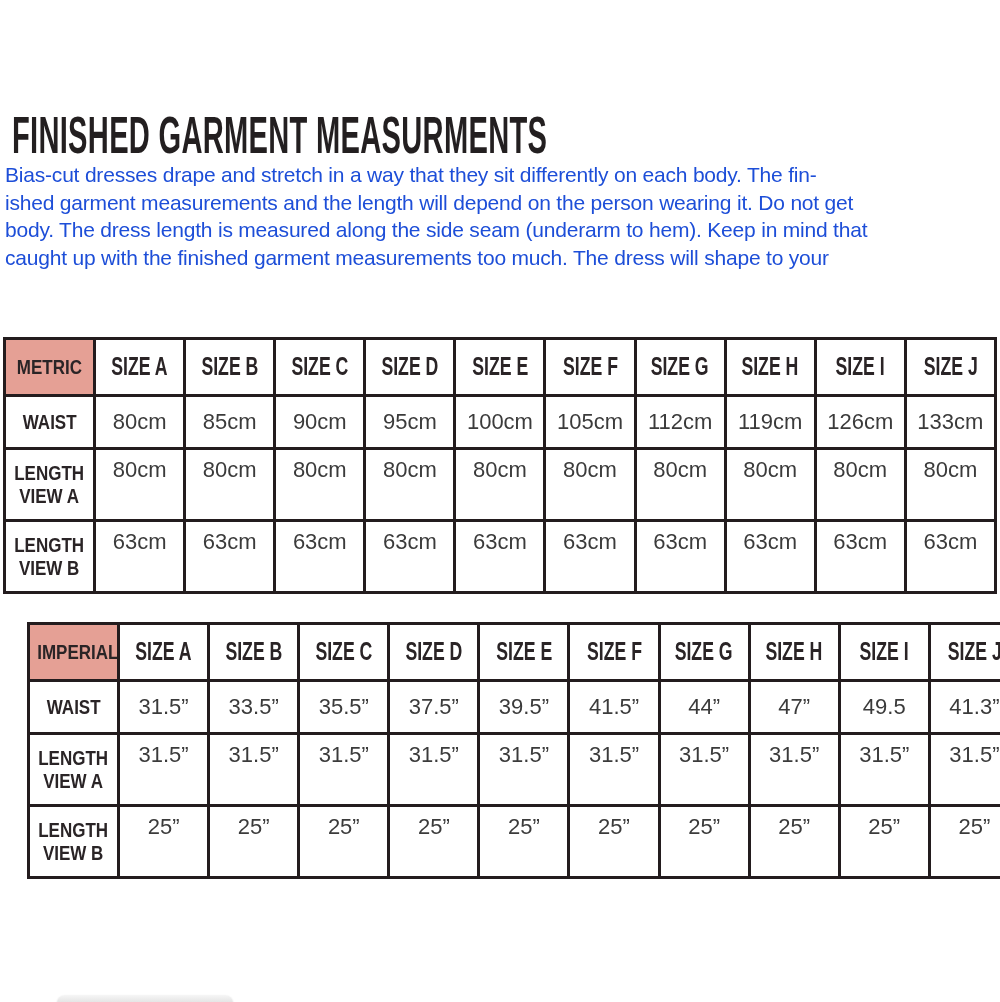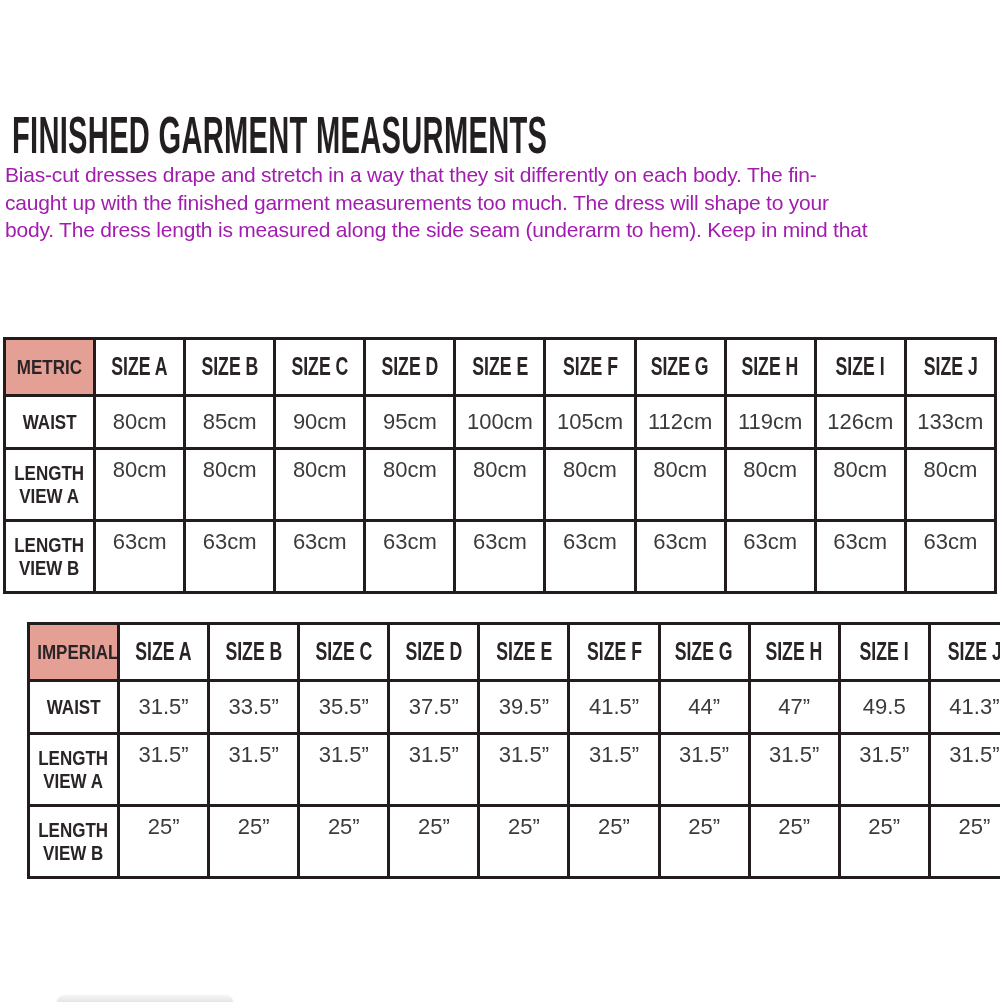--- a/index.html
+++ b/index.html
@@ -30,21 +30,21 @@
     transform-origin: left center;
     letter-spacing: 0.5px;
   }
 
   
   .intro {
     position: absolute;
     top: 161px;
     left: 5px;
     width: 992px;
-    color: #a21caf;
+    color: #1d4ed8;
     font-size: 21px;
     line-height: 27.5px;
   }
   .intro .line { white-space: nowrap; letter-spacing: -0.2px; }
 
   
   table.size-table {
     position: absolute;
     left: 3px;
     width: 994px;
@@ -97,22 +97,23 @@
     box-shadow: 0 1px 2px rgba(0,0,0,0.18);
   }
 </style>
 </head>
 <body>
 
 <h1 class="page-title"><span class="cond-title">FINISHED GARMENT MEASURMENTS</span></h1>
 
 <div class="intro">
   <div class="line">Bias-cut dresses drape and stretch in a way that they sit differently on each body. The fin-</div>
+  <div class="line">ished garment measurements and the length will depend on the person wearing it. Do not get</div>
+  <div class="line">body. The dress length is measured along the side seam (underarm to hem). Keep in mind that</div>
   <div class="line">caught up with the finished garment measurements too much. The dress will shape to your</div>
-  <div class="line">body. The dress length is measured along the side seam (underarm to hem). Keep in mind that</div>
 </div>
 
 <table class="size-table" id="metric-table">
     <thead>
       <tr>
         <th class="corner"><span class="cond lbl">METRIC</span></th>
         <th><span class="cond hdr">SIZE A</span></th>
         <th><span class="cond hdr">SIZE B</span></th>
         <th><span class="cond hdr">SIZE C</span></th>
         <th><span class="cond hdr">SIZE D</span></th>

